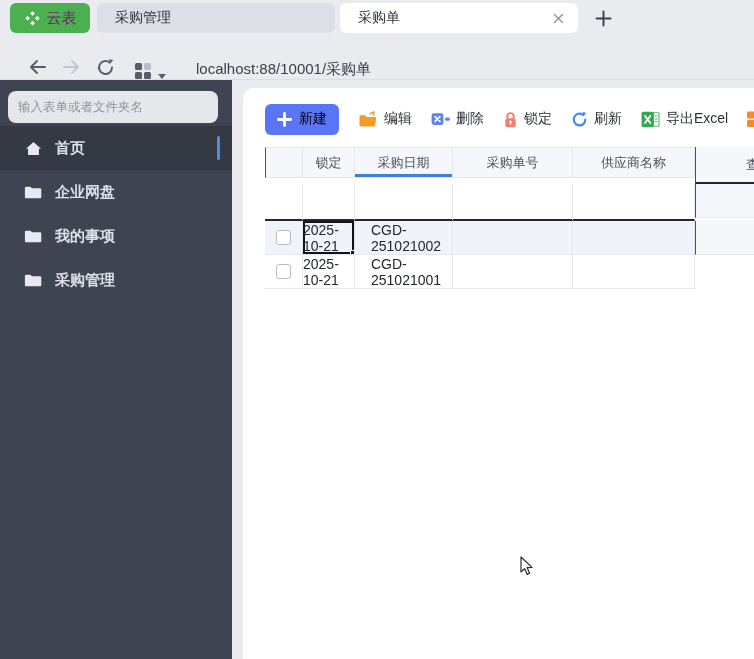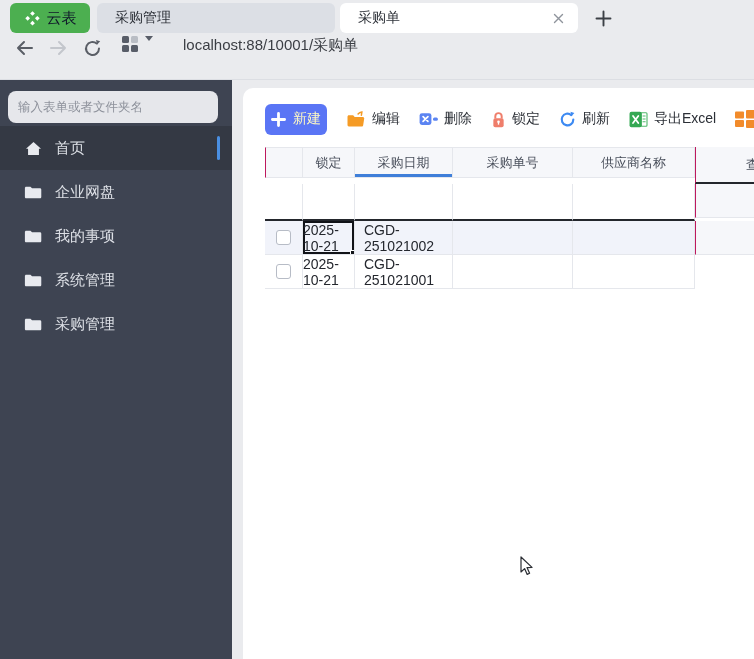--- a/index.html
+++ b/index.html
@@ -2,70 +2,70 @@
 <html><head>
 <meta charset="utf-8">
 <style>
   * { margin:0; padding:0; box-sizing:border-box; }
   body { font-family:"Liberation Sans", sans-serif; background:#fff; }
   .screen { position:relative; width:754px; height:659px; overflow:hidden; background:#eaebee; }
 
   
   .chrome { position:absolute; top:0; left:0; right:0; height:80px; background:#eaebee; border-bottom:1px solid #dcdee3; }
   .logo-btn { position:absolute; left:10px; top:3px; width:80px; height:30px; background:#4caf50; border-radius:6px;
-              display:flex; align-items:center; justify-content:center; gap:5px; color:#0f172a; font-size:15px; cursor:default; }
+              display:flex; align-items:center; justify-content:center; gap:5px; color:#701a75; font-size:15px; cursor:default; }
   .tab { position:absolute; top:3px; width:238px; height:30px; border-radius:6px; display:flex; align-items:center;
          padding:0 14px 0 18px; font-size:14px; color:#2d3138; }
   .tab-inactive { left:97px; background:#dcdfe5; }
   .tab-active { left:340px; background:#ffffff; justify-content:space-between; }
   .newtab-btn { position:absolute; left:591px; top:6px; width:24px; height:24px; display:flex; align-items:center; justify-content:center; }
 
-  .navbar { position:absolute; top:36px; left:0; right:0; height:43px; display:flex; align-items:flex-start; padding-left:12px; }
+  .navbar { position:absolute; top:36px; left:0; right:0; height:43px; display:flex; align-items:flex-end; padding-left:25px; }
   .nav-ic { display:flex; align-items:center; justify-content:center; width:24px; height:24px; }
   .nav-ic + .nav-ic { margin-left:10px; }
   .grid-ic { display:grid; grid-template-columns:7px 7px; grid-template-rows:7px 7px; gap:2px; margin-left:18px; }
   .grid-ic span { border-radius:1.5px; background:#585d68; }
   .grid-ic span.lt { background:#b9bdc4; }
   .caret { width:0; height:0; border-left:4px solid transparent; border-right:4px solid transparent; border-top:5px solid #585d68; margin-left:7px; }
   .url { margin-left:30px; font-size:15px; color:#3b3e44; }
 
   
   .sidebar { position:absolute; top:80px; left:0; width:232px; bottom:0; background:#3e4452; }
   .search { display:block; margin:11px 11px 0 8px; width:210px; height:26px; border:none; border-radius:8px;
             background:#e6e7eb; padding:16px 10px; font-size:12.5px; color:#333; outline:none; font-family:inherit; }
   .search::placeholder { color:#8d919b; }
-  .menu { margin-top:3px; }
+  .menu { margin-top:3px;font-weight:bold; }
   .m-item { position:relative; height:44px; display:flex; align-items:center; padding-left:24px; gap:13px;
             color:#dde0e6; font-size:15px; cursor:default; }
   .m-item.active { background:#343944; }
   .active-bar { position:absolute; right:12px; top:10px; bottom:10px; width:3px; border-radius:2px; background:#4a8fe2; }
   .m-ic { width:18px; display:flex; justify-content:center; }
 
   
   .main { position:absolute; left:232px; top:80px; right:0; bottom:0; background:#eaebee; }
   .panel { position:absolute; left:11px; top:8px; right:0; bottom:0; background:#fff; border-radius:10px 0 0 0; overflow:hidden; }
 
   .toolbar { position:absolute; left:22px; top:15px; height:32px; display:flex; align-items:center; gap:19px; white-space:nowrap; }
-  .btn-primary { width:62px; height:31px; background:#5a75f5; border:none; border-radius:6px; color:#fef9c3;
+  .btn-primary { width:74px; height:31px; background:#5a75f5; border:none; border-radius:6px; color:#000000;
                  display:flex; align-items:center; justify-content:center; gap:7px; font-size:14px; font-family:inherit; }
   .tool-btn { display:flex; align-items:center; gap:6px; font-size:14px; color:#2b2f36; background:none; border:none; font-family:inherit; }
 
   
   .dgrid { position:absolute; left:22px; top:59px; display:grid; width:558px;
            grid-template-columns:38px 52px 98px 120px 122px 128px; }
   .c { position:relative; display:flex; align-items:center; justify-content:center; background:#fff;
        border-right:1px solid #e5e7ec; border-bottom:1px solid #e5e7ec; font-size:14px; color:#24272e; overflow:hidden; }
   .c.first { border-left:1px solid #be185d; }
   .hrow { height:31px; background:#f6f7fa; font-size:13px; color:#494f5b; border-top:1px solid #e5e7ec; }
   .hrow.sel { box-shadow:inset 0 -3px 0 #3f7fd9;text-align:center; }
   .qrow { height:37px; border-bottom:2px solid #23262c; }
   .drow { height:34px; }
   .rownum { background:#f6f7fa; font-size:13px; color:#494f5b; }
   .r1 { background:#f1f3fa; }
-  .cell-left { justify-content:flex-start; padding-left:9px; }
+  .cell-left { justify-content:flex-start; padding-left:16px; }
   .cell-selected { box-shadow:inset 0 0 0 2px #111318; z-index:2; }
   .fill-handle { position:absolute; right:-3px; bottom:-3px; width:7px; height:7px; background:#111318; border:1px solid #fff; z-index:3; }
   .checkbox { width:15px; height:15px; border:1.5px solid #b7bcc6; border-radius:3px; background:#fff; }
 
   .cursor { position:absolute; left:520px; top:556px; z-index:50; }
 </style>
 </head>
 <body>
 
 <div class="screen">
@@ -157,28 +157,20 @@
 
       <div class="m-item">
         <span class="m-ic">
           <svg width="18" height="15" viewBox="0 0 20 16">
               <path d="M1 3 C1 2.2 1.6 1.5 2.4 1.5 H7.2 l1.7 1.9 H17.8 c.8 0 1.4.7 1.4 1.5 V13 c0 .8-.6 1.5-1.4 1.5 H2.4 C1.6 14.5 1 13.8 1 13 Z" fill="#e8eaef"></path>
             </svg>
         </span>
         <span>我的事项</span>
       </div>
 
-      <div class="m-item">
-        <span class="m-ic">
-          <svg width="18" height="15" viewBox="0 0 20 16">
-              <path d="M1 3 C1 2.2 1.6 1.5 2.4 1.5 H7.2 l1.7 1.9 H17.8 c.8 0 1.4.7 1.4 1.5 V13 c0 .8-.6 1.5-1.4 1.5 H2.4 C1.6 14.5 1 13.8 1 13 Z" fill="#e8eaef"></path>
-            </svg>
-        </span>
-        <span>系统管理</span>
-      </div>
 
 
       <div class="m-item">
         <span class="m-ic">
           <svg width="18" height="15" viewBox="0 0 20 16">
               <path d="M1 3 C1 2.2 1.6 1.5 2.4 1.5 H7.2 l1.7 1.9 H17.8 c.8 0 1.4.7 1.4 1.5 V13 c0 .8-.6 1.5-1.4 1.5 H2.4 C1.6 14.5 1 13.8 1 13 Z" fill="#e8eaef"></path>
             </svg>
         </span>
         <span>采购管理</span>
       </div>

